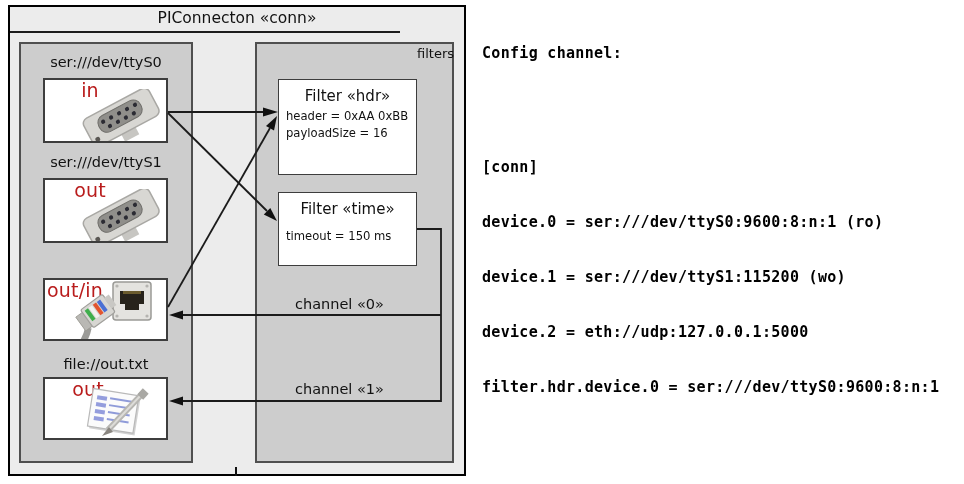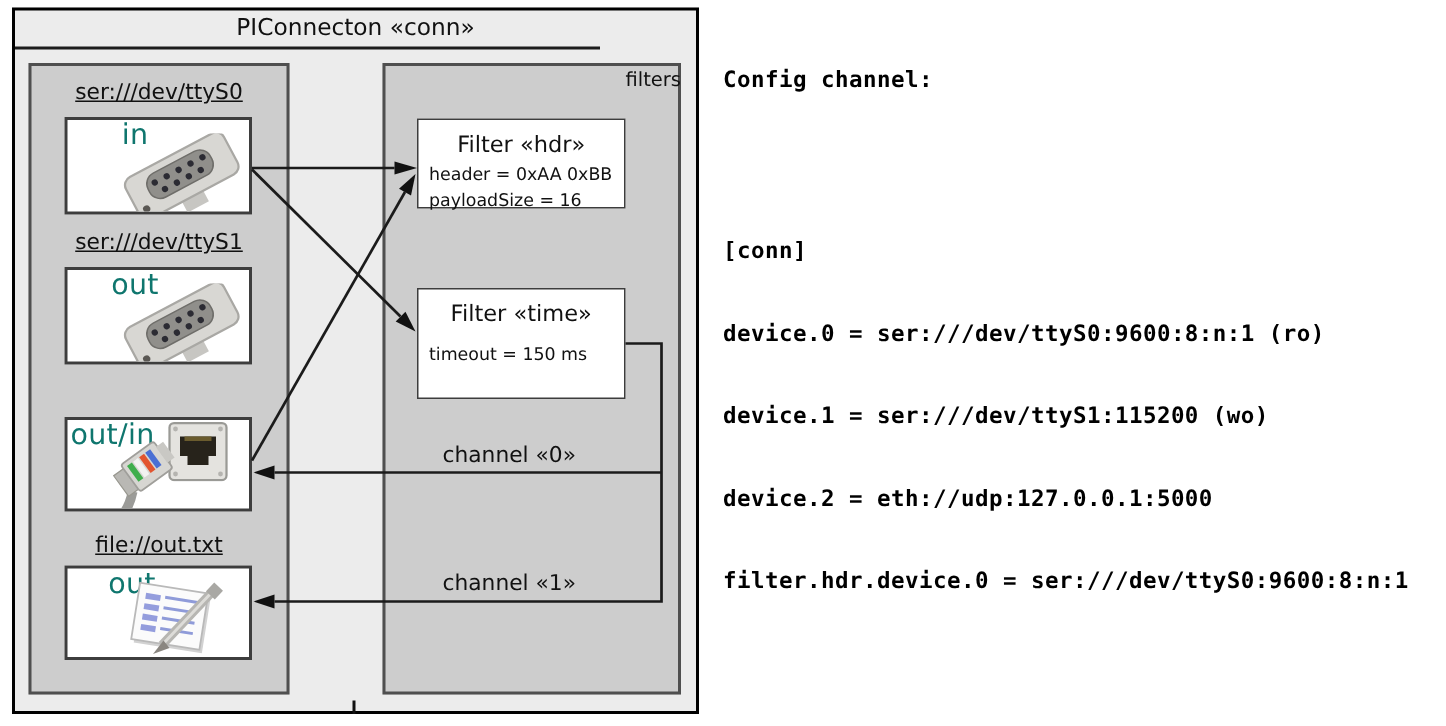--- a/index.html
+++ b/index.html
@@ -28,28 +28,27 @@
   }
   .panel.devices { left:19px; top:42px; width:174px; height:421px; }
   .panel.filters { left:255px; top:42px; width:199px; height:421px; }
   .filters-title {
     position:absolute; left:255px; top:46px; width:199px; text-align:right;
     font-size:13px;
   }
   .dev-label {
     position:absolute; left:19px; width:174px; text-align:center; font-size:14.5px;
     white-space:nowrap;
-    text-decoration:underline;
   }
   .dev-label.small { font-size:12.8px; }
   .dev-box {
     position:absolute; left:43px; width:125px; background:#fff; border:2px solid #3d3d3d;
   }
   .port {
-    position:absolute; font-size:19px; color:#0f766e; letter-spacing:0.2px;
+    position:absolute; font-size:19px; color:#b91c1c; letter-spacing:0.2px;
   }
   .filter-box {
     position:absolute; left:278px; width:139px; background:#fff; border:1.6px solid #3d3d3d;
   }
   .filter-title { position:absolute; left:0; top:7px; width:100%; text-align:center; font-size:15px; }
   .filter-attr { position:absolute; left:7px; font-size:11.6px; white-space:nowrap; }
   .channel-label {
     position:absolute; left:271px; width:137px; text-align:center; font-size:14.5px;
   }
   .wires { position:absolute; left:0; top:0; width:964px; height:484px; pointer-events:none; z-index:6; }
@@ -162,21 +161,21 @@
         <rect x="30" y="33" width="22" height="2" fill="#8f9bd9"></rect>
     </g>
     <g>
       <line x1="64" y1="8" x2="30" y2="44" stroke="#b7b6b2" stroke-width="6"></line>
       <line x1="64" y1="8" x2="30" y2="44" stroke="#dddcd8" stroke-width="2"></line>
       <polygon points="24,50 31,41 35,46" fill="#8a8680"></polygon>
       <rect x="61" y="4" width="8" height="8" transform="rotate(43 65 8)" fill="#a9a8a4"></rect>
     </g>
   </svg>
 
-  <div class="filter-box" style="top:79px;height:60px">
+  <div class="filter-box" style="top:79px;height:96px">
     <div class="filter-title">Filter «hdr»</div>
     <div class="filter-attr" style="top:29px">header = 0xAA 0xBB</div>
     <div class="filter-attr" style="top:46px">payloadSize = 16</div>
   </div>
 
   <div class="filter-box" style="top:192px;height:74px">
     <div class="filter-title">Filter «time»</div>
     <div class="filter-attr" style="top:36px">timeout = 150 ms</div>
   </div>
 

